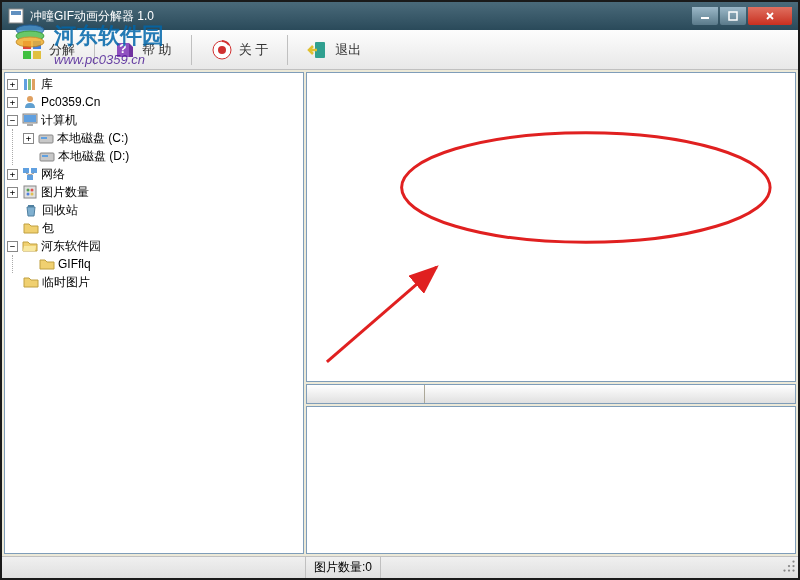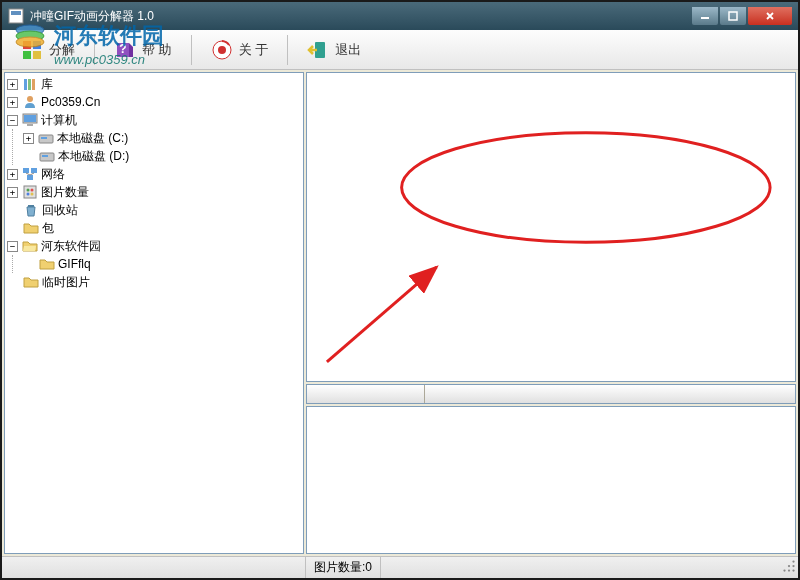--- a/index.html
+++ b/index.html
@@ -18,21 +18,21 @@
     .toolbar { height: 40px; background: linear-gradient(to bottom, #fdfdfd, #e8e8e8); border-bottom: 1px solid #c0c0c0; display: flex; align-items: center; padding: 15px 8px; gap: 4px; position: relative; }
     .tool-btn { display: flex; align-items: center; padding: 4px 10px; height: 32px; border: 1px solid transparent; border-radius: 3px; cursor: pointer; gap: 6px; }
     .tool-icon { width: 22px; height: 22px; display: flex; align-items: center; justify-content: center; }
     .tool-label { font-size: 13px; color: #333; }
     .tool-sep { width: 1px; height: 30px; background: #c0c0c0; margin: 0 4px; }
     
     .watermark { position: absolute; left: 8px; top: 14px; z-index: 100; opacity: 0.85; pointer-events: none; }
     .watermark-main { display: flex; align-items: center; gap: 4px; }
     .watermark-logo { width: 40px; height: 40px; }
     .watermark-text { font-size: 22px; font-weight: bold; color: #0066aa; }
-    .watermark-url { color: #0f766e; font-size: 13px; margin-left: 44px; margin-top: -4px; font-style: italic; }
+    .watermark-url { color: #4c1d95; font-size: 13px; margin-left: 44px; margin-top: -4px; font-style: italic; }
     
     .content { display: flex; height: calc(100% - 28px - 40px - 22px); background: #ece9d8; }
     
     .left-panel { width: 300px; border: 1px solid #7f9db9; background: #fff; margin: 2px 1px 2px 2px; overflow: auto; }
     .tree { padding: 2px; }
     .tree-node { display: flex; align-items: center; height: 18px; white-space: nowrap; }
     .tree-toggle { width: 11px; height: 11px; border: 1px solid #888; background: #fff; display: inline-flex; align-items: center; justify-content: center; font-size: 9px; line-height: 1; margin-right: 4px; cursor: pointer; font-family: monospace; }
     .tree-spacer { width: 16px; display: inline-block; }
     .tree-icon { width: 16px; height: 16px; margin-right: 3px; display: inline-flex; align-items: center; justify-content: center; }
     .tree-label { color: #000; }

